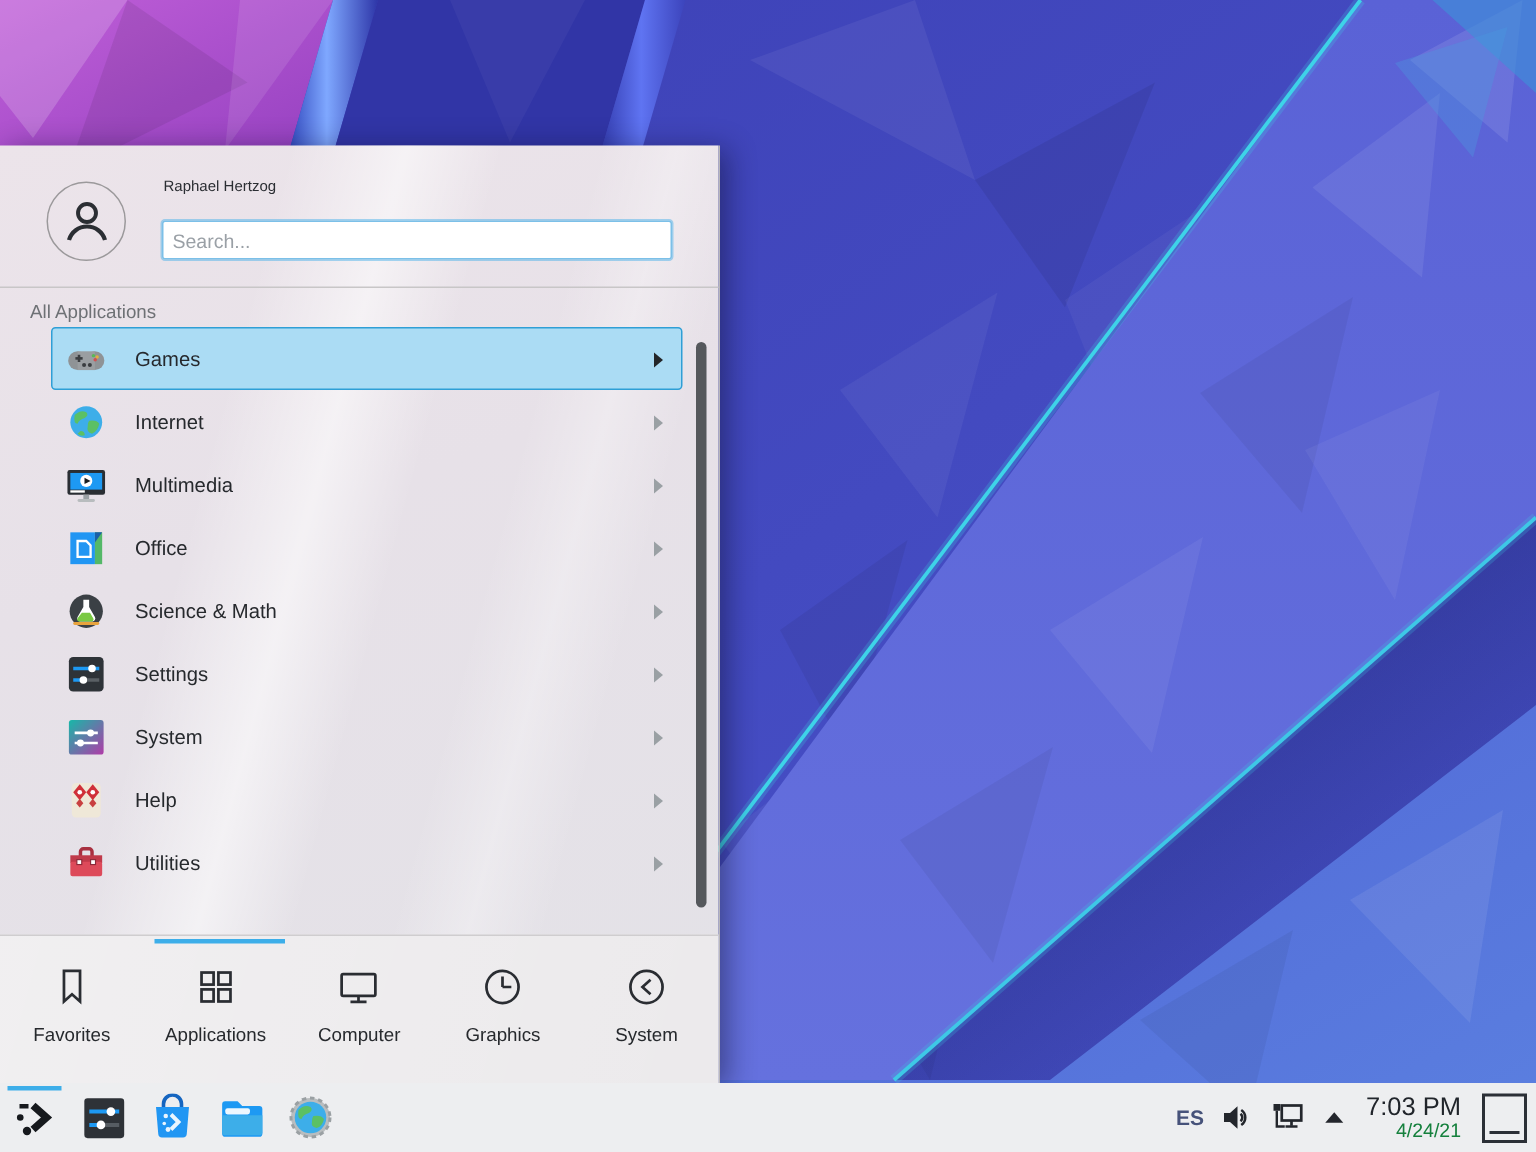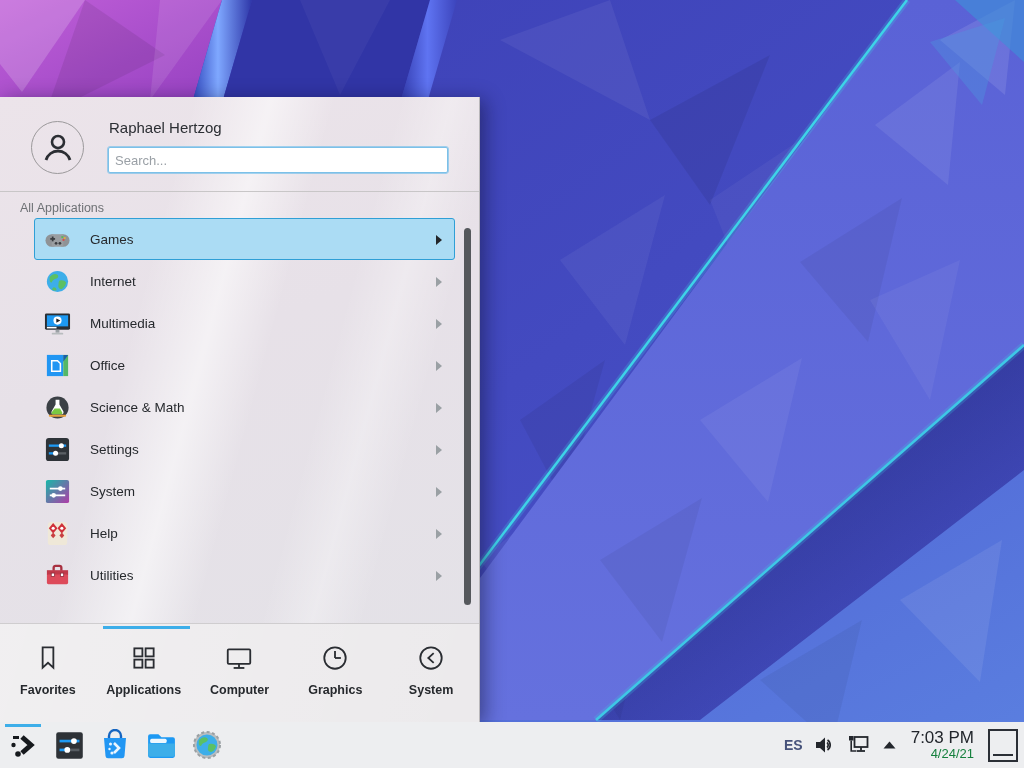--- a/index.html
+++ b/index.html
@@ -11,39 +11,39 @@
   #kickoff {
     position:absolute; left:0; top:97px; width:480px; height:625px;
     background:
       linear-gradient(105deg, rgba(255,255,255,0) 30%, rgba(255,255,255,0.55) 42%, rgba(255,255,255,0) 52%, rgba(255,255,255,0) 62%, rgba(255,255,255,0.30) 70%, rgba(255,255,255,0) 78%),
       linear-gradient(160deg, #ece4ea 0%, #e7e1e8 40%, #e3e2e7 100%);
     box-shadow: 5px 3px 18px rgba(10,10,40,0.45);
     border-right:1px solid #b9b7ba;
   }
   #kickoff-header { position:absolute; left:0; top:0; width:100%; height:95px; border-bottom:1px solid #c8c6c7; }
   #avatar { position:absolute; left:31px; top:24px; width:53px; height:53px; border-radius:50%; border:1px solid #9b999b; display:flex; align-items:center; justify-content:center; }
-  #user-name { position:absolute; left:109px; top:22px; font-size:15px; color:#2b2e33; }
+  #user-name { position:absolute; left:109px; top:22px; font-size:10px; color:#2b2e33; }
   #search-box { position:absolute; left:108px; top:50px; width:340px; height:26px; background:#ffffff; border:1px solid #7cc0e8; outline:1px solid rgba(61,174,233,0.45); border-radius:2px; font-size:13px; color:#0369a1; padding:0 6px; }
   #search-box::placeholder { color:#9aa0a6; }
 
   #section-label { position:absolute; left:20px; top:104px; font-size:12.5px; color:#6e7175; }
 
   #category-list { position:absolute; left:0; top:121px; width:463px; height:405px; overflow:hidden; }
   .cat-row { position:relative; width:421px; height:42px; margin-left:34px; display:flex; align-items:center; border:1px solid transparent; border-radius:3px; }
   .cat-row.selected { background:#abdcf4; border-color:#2f9fd6; }
   .cat-icon { width:27px; height:27px; margin-left:9px; flex:0 0 27px; }
   .cat-label { margin-left:19px; font-size:13.5px; color:#26292d; }
   .cat-arrow { position:absolute; right:12px; top:16px; width:0; height:0; border-left:6px solid #9aa0a4; border-top:5px solid transparent; border-bottom:5px solid transparent; }
   .cat-row.selected .cat-arrow { border-left-color:#232629; }
 
   #scrollbar-thumb { position:absolute; left:464px; top:131px; width:7px; height:377px; background:#55585c; border-radius:3.5px; }
 
   #tabbar { position:absolute; left:0; top:526px; width:100%; height:99px; border-top:1px solid #cfcdcf; background:linear-gradient(105deg, rgba(255,255,255,0.25), rgba(255,255,255,0)), #eceaec; display:flex; }
   #tab-indicator { position:absolute; left:103px; top:2px; width:87px; height:3px; background:#3daee9; }
-  .tab { width:96px; height:100%; display:flex; flex-direction:column; align-items:center; padding-top:19px;font-weight:bold; }
+  .tab { width:96px; height:100%; display:flex; flex-direction:column; align-items:center; padding-top:19px; }
   .tab-icon { width:30px; height:30px; }
   .tab-label { margin-top:10px; font-size:12.5px; color:#26292d; }
 
   
   #taskbar { position:absolute; left:0; bottom:0; width:1024px; height:46px; background:#edeef0; display:flex; align-items:center; }
   .task-icon { position:relative; width:36px; height:40px; margin-left:10px; display:flex; align-items:center; justify-content:center; }
   .task-icon:first-child { margin-left:5px; }
   .active-line { position:absolute; left:0; top:-1px; width:36px; height:3px; background:#3daee9; }
   #tray { position:absolute; right:6px; top:0; height:46px; display:flex; align-items:center; gap:10px; }
   #kbd-layout { font-size:14px; font-weight:bold; color:#46527a;margin-left:28px; }

